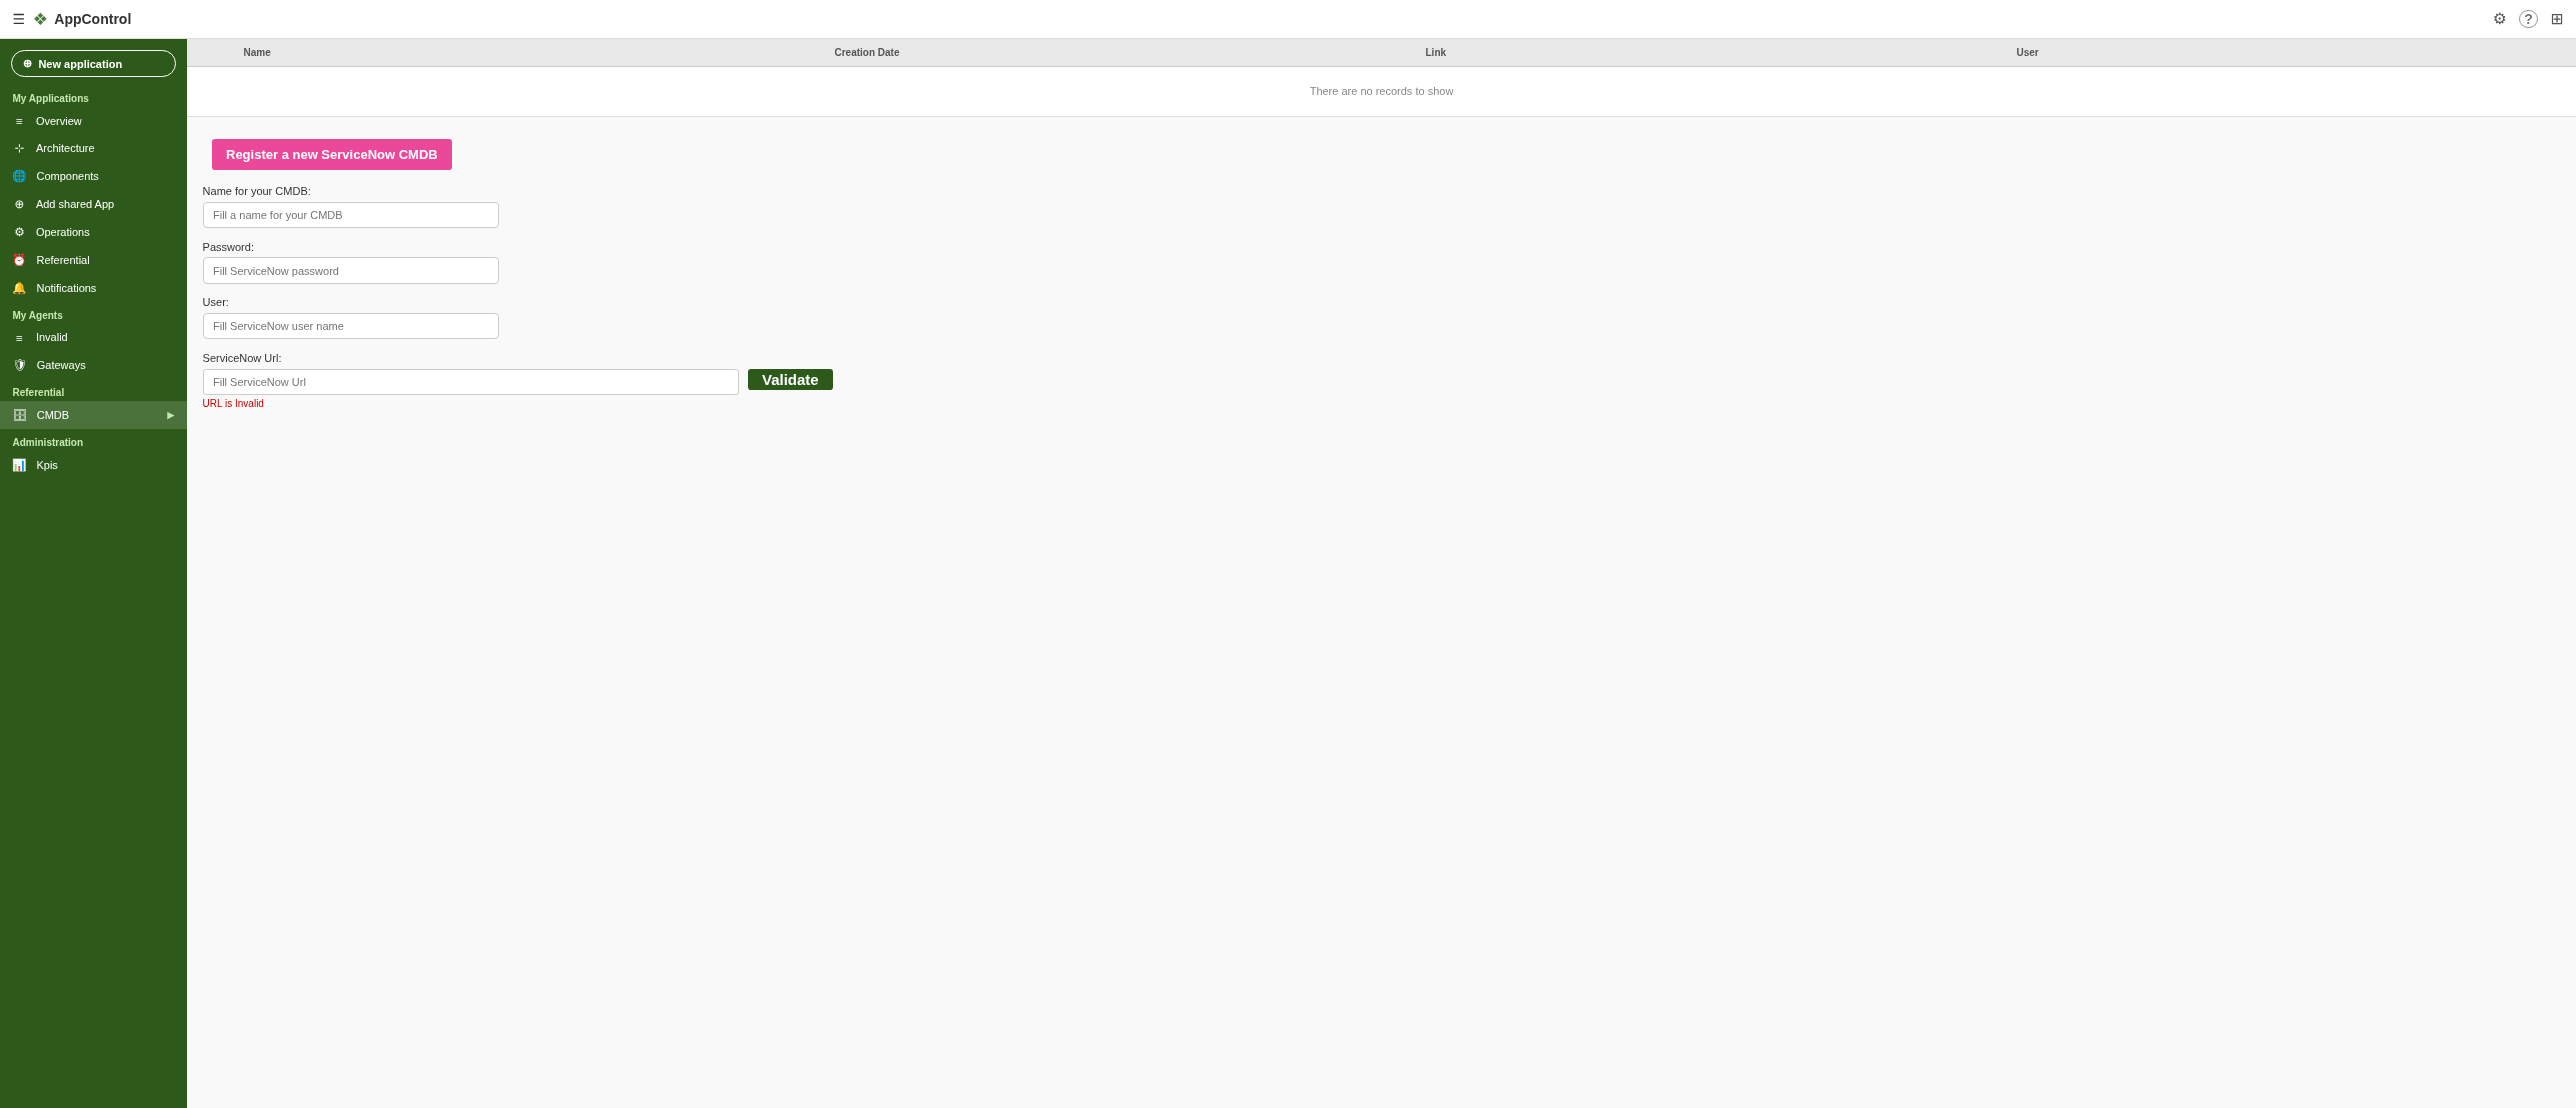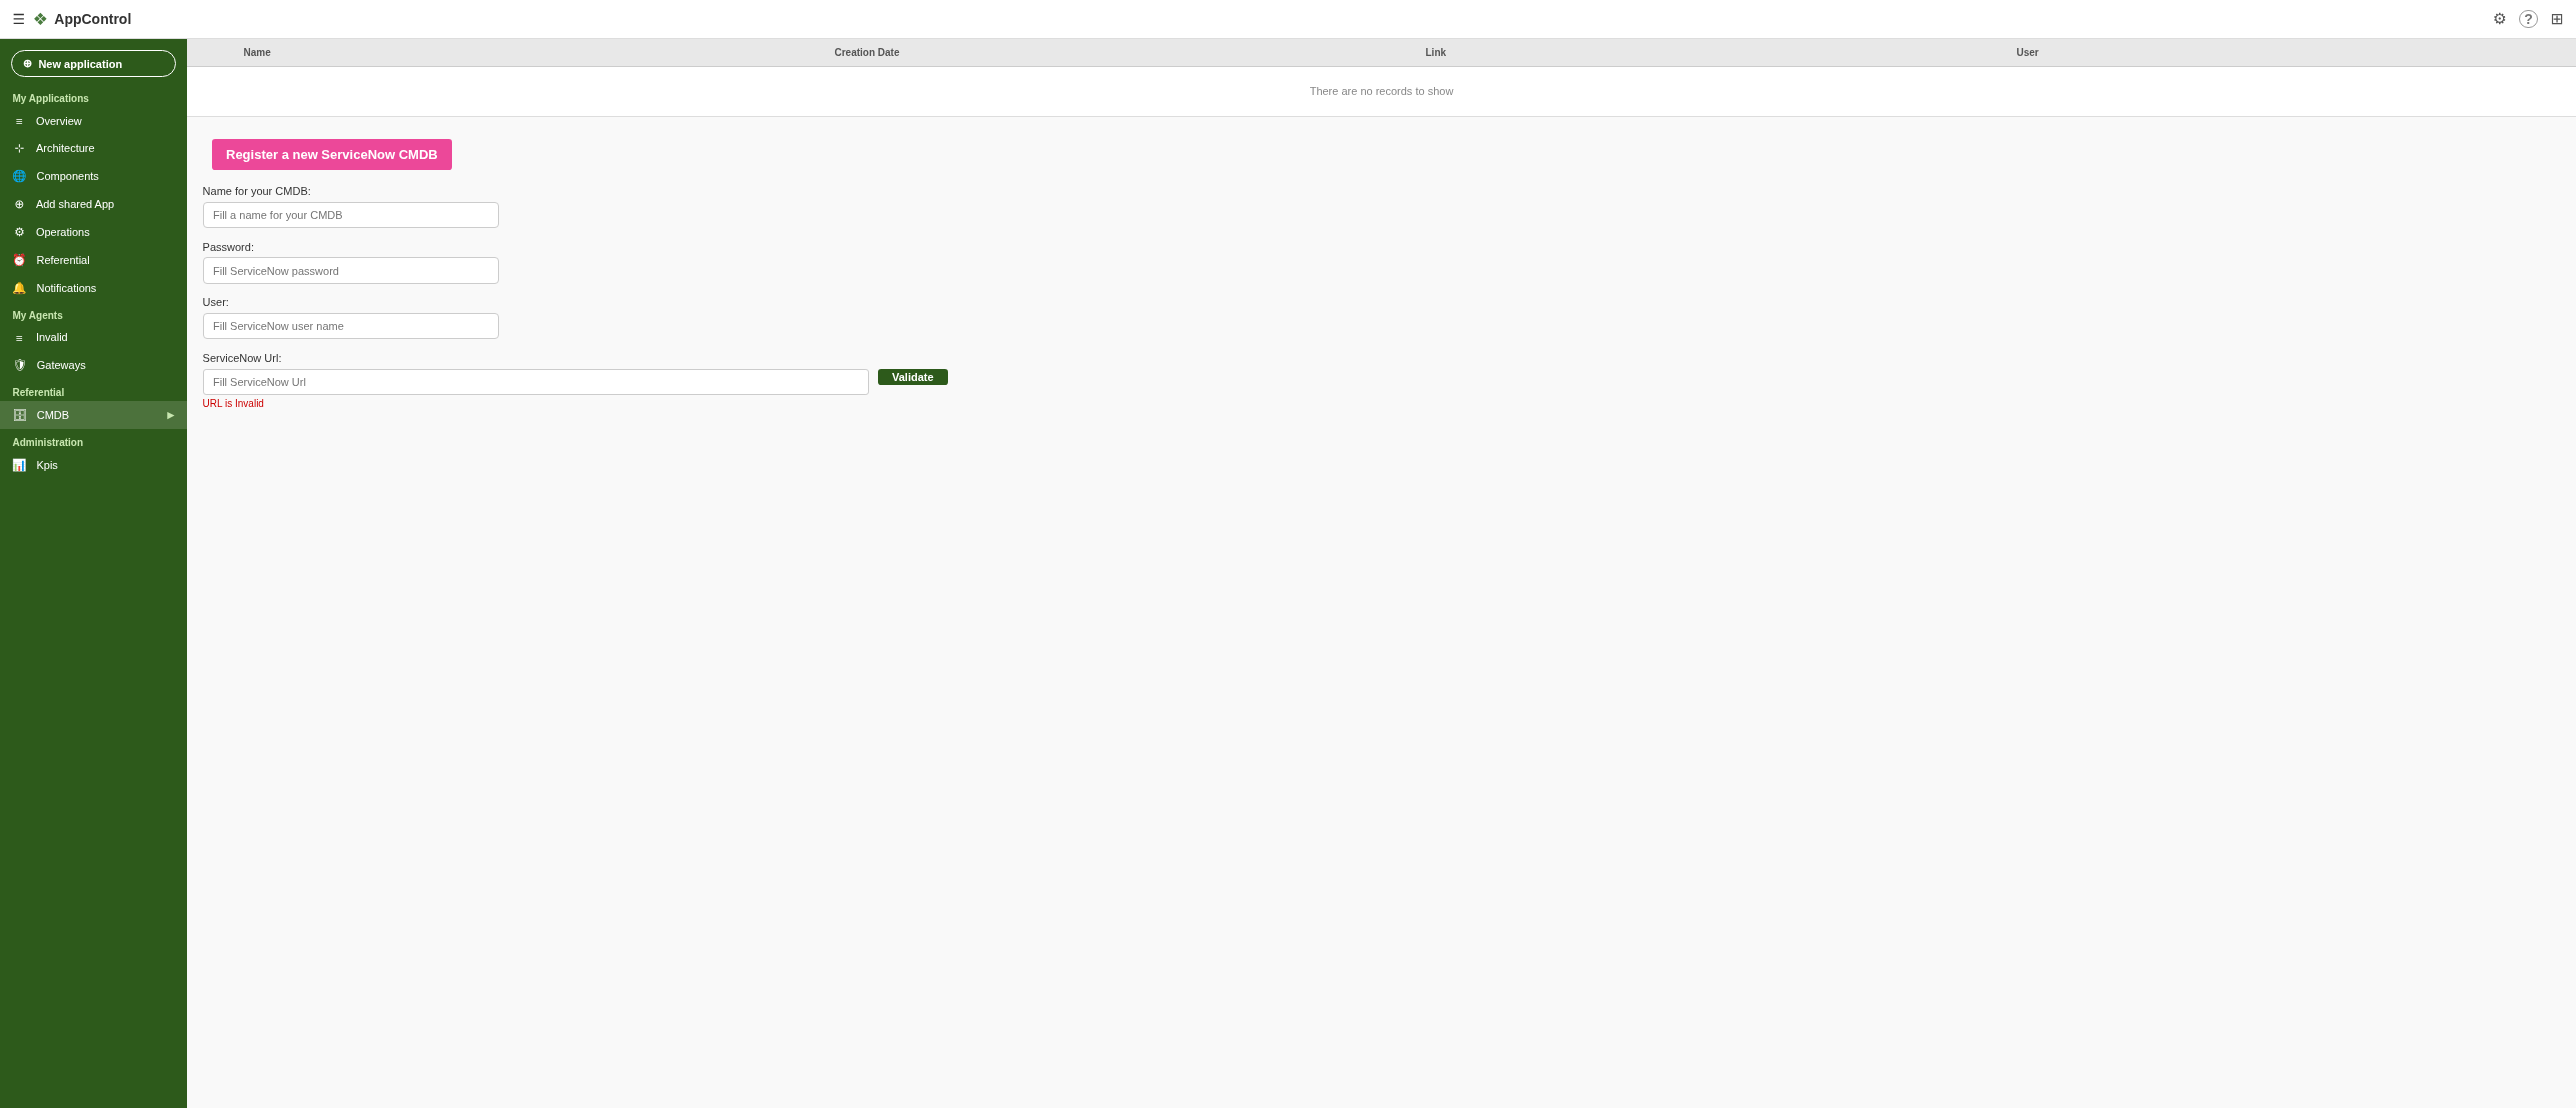--- a/index.html
+++ b/index.html
@@ -177,37 +177,37 @@
       color: #333;
       background: #fff;
     }
 
     .form-row {
       display: flex;
       align-items: flex-start;
       gap: 9.4px;
     }
     .form-input-wide {
-      width: 666px;
+      width: 536px;
       max-width: 100%;
       padding: 6.2px 9.4px;
       border: 0.8px solid #ccc;
       border-radius: 3.1px;
       font-size: 11px;
       color: #333;
       background: #fff;
     }
 
     .validate-btn {
       background: #2d5a1b;
       color: #fff;
       border: none;
       padding: 2px 14px;
       border-radius: 3.1px;
-      font-size: 11px;
+      font-size: 15px;
       cursor: pointer;
       font-weight: bold;
       white-space: nowrap;
     }
 
     .error-text {
       color: #cc0000;
       font-size: 10px;
       margin-top: 3.1px;
     }

